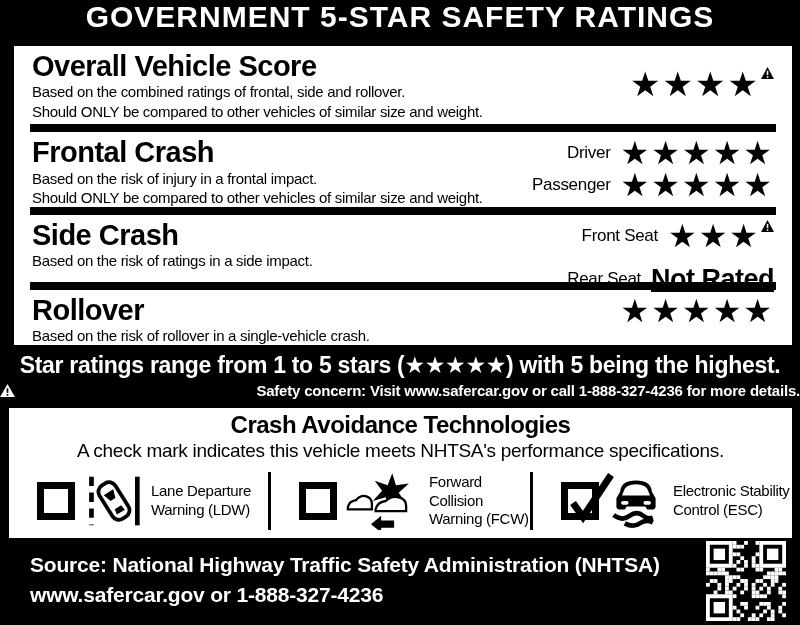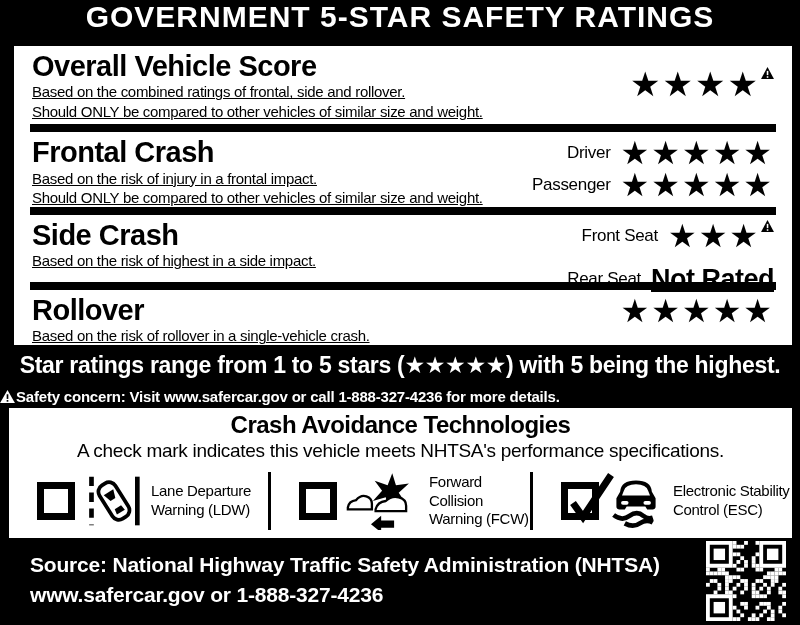--- a/index.html
+++ b/index.html
@@ -16,35 +16,35 @@
   .ratings-panel{position:absolute;top:46px;left:14px;width:778px;height:299px;
     background:#fff;display:flex;flex-direction:column;}
   .section{display:flex;justify-content:space-between;padding:3px 18px 0 18px;}
   .sec-overall{height:82px;}
   .sec-frontal{height:73px;}
   .sec-side{height:64px;}
   .sec-rollover{flex:1;}
   .section-divider{height:9px;background:#000;margin:0 16px;}
   .section-left{display:flex;flex-direction:column;}
   .section-title{font-size:29px;font-weight:bold;letter-spacing:-0.5px;line-height:1.05;margin-top:2px;}
-  .section-desc{font-size:15px;line-height:1.1;margin-top:3px;letter-spacing:-0.3px;text-decoration:underline;}
+  .section-desc{font-size:15px;line-height:1.1;margin-top:3px;letter-spacing:-0.3px;}
   .section-right{display:flex;flex-direction:column;align-items:flex-end;padding-top:2px;}
   .rating-row{display:flex;align-items:center;justify-content:flex-end;}
   .row-label{font-size:17px;margin-right:10px;letter-spacing:-0.3px;}
   .stars{font-family:"DejaVu Sans",sans-serif;font-size:34px;line-height:1;letter-spacing:2px;white-space:nowrap;}
   .stars-sm{font-size:32px;}
   .concern{display:inline-block;margin-left:1px;align-self:flex-start;margin-top:0px;line-height:0;}
   .not-rated{font-size:27px;font-weight:bold;letter-spacing:-0.5px;line-height:1.05;}
 
   
   .legend{position:absolute;top:345px;left:0;right:0;height:71px;color:#fff;text-align:center;}
   .legend-line1{font-size:23px;font-weight:bold;margin-top:7px;letter-spacing:-0.3px;
     font-family:"Liberation Sans","DejaVu Sans",sans-serif;}
-  .legend-line2{font-size:15px;font-weight:bold;margin-top:9px;letter-spacing:-0.2px;
-    display:flex;align-items:center;justify-content:flex-start;gap:1px;}
+  .legend-line2{font-size:15px;font-weight:bold;margin-top:3px;letter-spacing:-0.2px;
+    display:flex;align-items:center;justify-content:space-between;gap:1px;}
 
   
   .crash-panel{position:absolute;top:408px;left:9px;width:783px;height:130px;background:#fff;}
   .crash-title{text-align:center;font-size:24px;font-weight:bold;margin-top:3px;letter-spacing:-0.5px;}
   .crash-subtitle{text-align:center;font-size:19px;margin-top:1px;letter-spacing:-0.3px;}
   .crash-items{display:flex;align-items:center;height:74px;margin-top:2px;}
   .crash-item{flex:1;display:flex;align-items:center;gap:9px;padding-left:28px;}
   .crash-divider{width:3px;height:58px;background:#000;flex:0 0 auto;}
   .checkbox{position:relative;width:38px;height:38px;border:7px solid #000;
     box-sizing:border-box;background:#fff;flex:0 0 auto;}
@@ -103,21 +103,21 @@
         <span class="row-label">Passenger</span>
         <span class="stars stars-sm">★★★★★</span>
       </div>
     </div>
   </div>
   <div class="section-divider"></div>
 
   <div class="section sec-side">
     <div class="section-left">
       <div class="section-title">Side Crash</div>
-      <div class="section-desc">Based on the risk of highest in a side impact.</div>
+      <div class="section-desc">Based on the risk of ratings in a side impact.</div>
     </div>
     <div class="section-right">
       <div class="rating-row">
         <span class="row-label">Front Seat</span>
         <span class="stars stars-sm">★★★</span>
         <span class="concern">
           <svg width="13" height="12" viewBox="0 0 14 13">
               <path d="M7 0 L14 13 H0 Z" fill="#000"></path>
               <rect x="6.2" y="4.2" width="1.7" height="4.6" fill="#fff"></rect>
               <rect x="6.2" y="10" width="1.7" height="1.7" fill="#fff"></rect>

